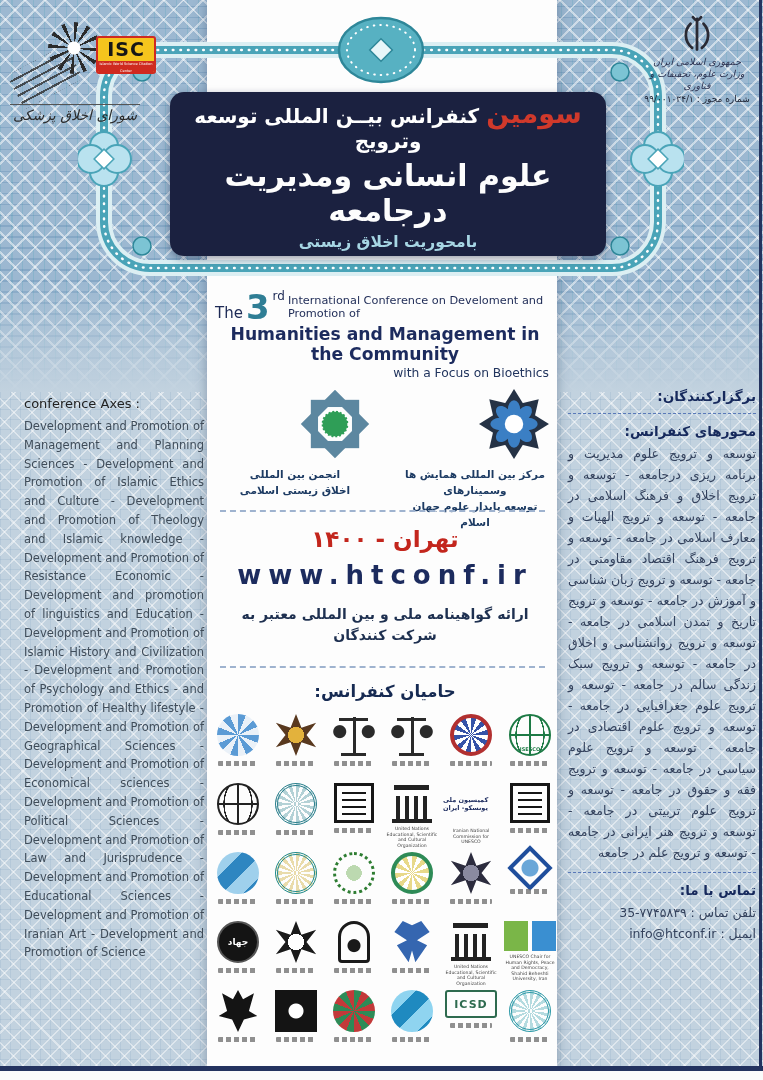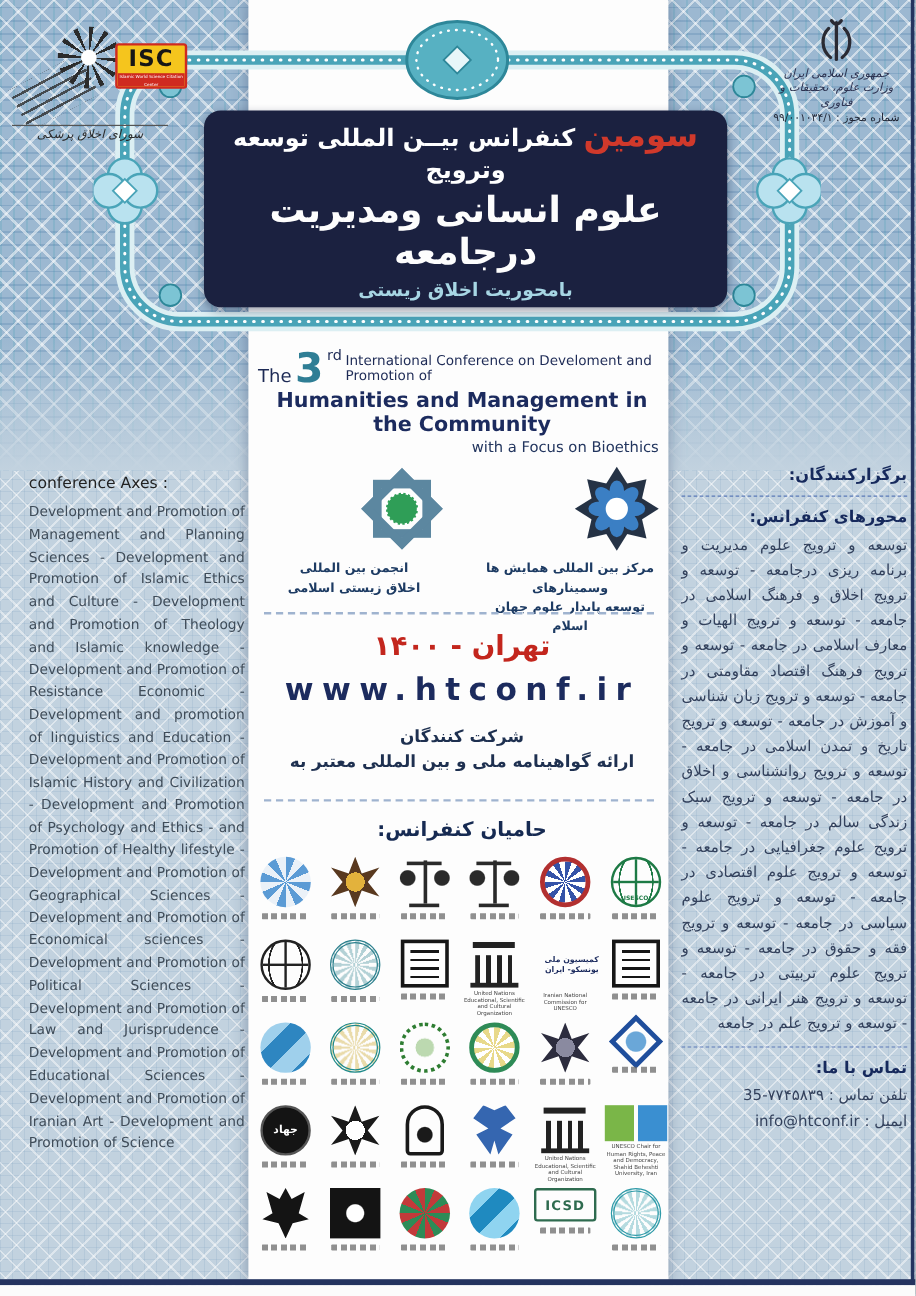--- a/index.html
+++ b/index.html
@@ -40,21 +40,21 @@
   .banner .l2 { font-size:30px; font-weight:bold; color:#fdfdfd; }
   .banner .l3 { font-size:15.5px; font-weight:bold; color:#a7d6e4; }
 
   
   .uni-logo { position:absolute; left:10px; top:22px; width:150px; height:105px; }
   .uni-rosette { position:absolute; left:38px; top:0; width:52px; height:52px; border-radius:50%;
     background:radial-gradient(circle,#fff 0 6px,transparent 7px),
                repeating-conic-gradient(#2b2b2b 0 9deg,transparent 9deg 30deg); }
   .uni-squiggle { position:absolute; left:2px; top:36px; width:66px; height:38px; transform:rotate(-28deg);
     background:repeating-linear-gradient(0deg,transparent 0 6px,#2e2e2e 6px 8px); opacity:.8; }
-  .uni-cap { position:absolute; left:0; top:82px; width:130px; font-size:10px; font-style:italic;
+  .uni-cap { position:absolute; left:0; top:82px; width:130px; font-size:14px; font-style:italic;
     color:#2b2b2b; text-align:center; direction:rtl; border-top:1px solid #555; padding-top:2px; }
   .isc { position:absolute; left:96px; top:36px; width:60px; height:38px; background:#f5c51d;
     border:2.5px solid #cf2a20; border-radius:3px; display:flex; flex-direction:column;
     align-items:center; justify-content:flex-start; overflow:hidden; }
   .isc .isc-t { font-size:19px; font-weight:bold; color:#161616; line-height:23px; letter-spacing:1px; }
   .isc .isc-s { width:100%; background:#cf2a20; color:#fff; font-size:3.5px; line-height:7px; text-align:center; }
 
   
   .gov { position:absolute; left:636px; top:14px; width:122px; height:100px; text-align:center; }
   .gov svg { display:block; margin:0 auto; }
@@ -121,21 +121,21 @@
   .shape-mandala { border-radius:50%; border:3px double var(--c1);
     background:repeating-conic-gradient(var(--c2) 0 12deg,transparent 12deg 24deg); }
   .shape-callig { width:40px; height:40px; border:3px solid var(--c1); padding:5px; background-color:#fff;
     background-clip:content-box;
     background-image:repeating-linear-gradient(0deg,transparent 0 5px,var(--c1) 5px 7px); }
   .shape-columns { width:40px; height:40px; background:
       linear-gradient(var(--c1),var(--c1)) 50% 2px/88% 5px no-repeat,
       linear-gradient(var(--c1),var(--c1)) 50% 100%/100% 4px no-repeat,
       repeating-linear-gradient(90deg,var(--c1) 0 4px,transparent 4px 9px) 50% 82%/78% 60% no-repeat; }
   .shape-text { width:56px; }
-  .shape-text span { font-size:6.5px; font-weight:bold; color:#1c2b5e; direction:rtl; text-align:right; }
+  .shape-text span { font-size:6.5px; font-weight:bold; color:#1c2b5e; direction:rtl; text-align:left; }
   .shape-waves { border-radius:50%;
     background:linear-gradient(135deg,var(--c2) 0 30%,var(--c1) 30% 55%,var(--c2) 55% 80%,var(--c1) 80%); }
   .shape-wreath { border-radius:50%; border:3px dotted var(--c1);
     background:radial-gradient(circle,var(--c2) 0 30%,transparent 31%); }
   .shape-knot { width:32px; height:32px; transform:rotate(45deg); border:4px solid var(--c1);
     background:radial-gradient(circle,var(--c2) 0 8px,transparent 9px); }
   .shape-badge { border-radius:50%; background:var(--c1); border:2px solid #555; }
   .shape-badge span { color:#fff; font-size:9px; font-weight:bold; }
   .shape-arch { width:32px; height:42px; border:3px solid var(--c1); border-radius:16px 16px 4px 4px;
     background:radial-gradient(circle at 50% 60%,var(--c1) 0 6px,transparent 7px); }
@@ -292,22 +292,22 @@
         <div>مرکز بین المللی همایش ها وسمینارهای</div>
         <div>توسعه پایدار علوم جهان اسلام</div>
       </div>
     </div>
   </div>
 
   <div class="dash d1"></div>
   <div class="city">تهران - ۱۴۰۰</div>
   <div class="site">www.htconf.ir</div>
   <div class="cert">
+    <div>ارائه گواهینامه ملی و بین المللی معتبر به</div>
     <div>شرکت کنندگان</div>
-    <div>ارائه گواهینامه ملی و بین المللی معتبر به</div>
   </div>
   <div class="dash d2"></div>
   <div class="sp-title">حامیان کنفرانس:</div>
   <div class="sponsors-grid">
       <div class="sp-cell">
         <div class="sp-logo shape-flower" style="--c1: #5b9bd5; --c2: #eaf1f8;"></div>
         <div class="sp-squiggle"></div>
       </div>
       <div class="sp-cell">
         <div class="sp-logo shape-star8" style="--c1: #59391f; --c2: #e3b23c;"></div>

